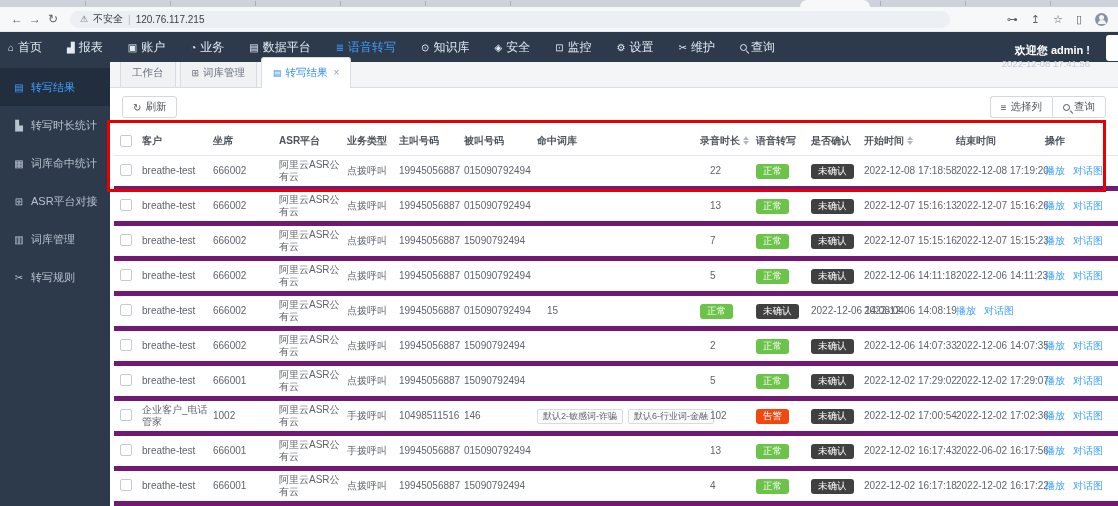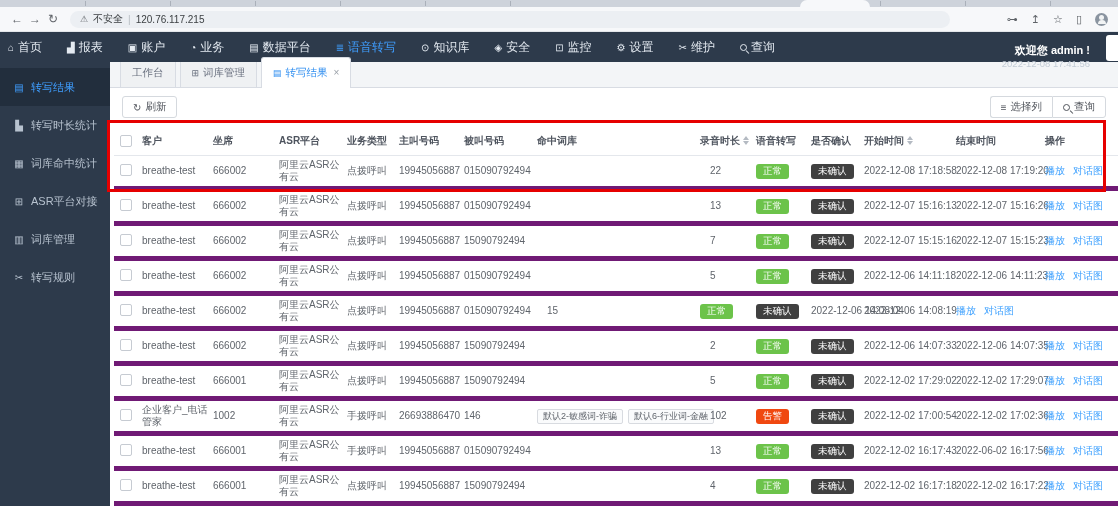--- a/index.html
+++ b/index.html
@@ -404,21 +404,21 @@
               <div class="td"><span>2022-12-02 17:29:02</span></div>
               <div class="td"><span>2022-12-02 17:29:07</span></div>
               <div class="td"><span class="link">播放</span><span class="link">对话图</span></div>
             </div>
             <div class="tr">
               <div class="td"><span class="cb"></span></div>
               <div class="td wrap"><span>企业客户_电话管家</span></div>
               <div class="td"><span>1002</span></div>
               <div class="td wrap"><span>阿里云ASR公有云</span></div>
               <div class="td"><span>手拨呼叫</span></div>
-              <div class="td"><span>26693886470</span></div>
+              <div class="td"><span>10498511516</span></div>
               <div class="td"><span>146</span></div>
               <div class="td"><span class="tag">默认2-敏感词-诈骗</span><span class="tag">默认6-行业词-金融</span></div>
               <div class="td dur"><span>102</span></div>
               <div class="td"><span class="badge b-red">告警</span></div>
               <div class="td"><span class="badge b-orange">未确认</span></div>
               <div class="td"><span>2022-12-02 17:00:54</span></div>
               <div class="td"><span>2022-12-02 17:02:36</span></div>
               <div class="td"><span class="link">播放</span><span class="link">对话图</span></div>
             </div>
             <div class="tr">

